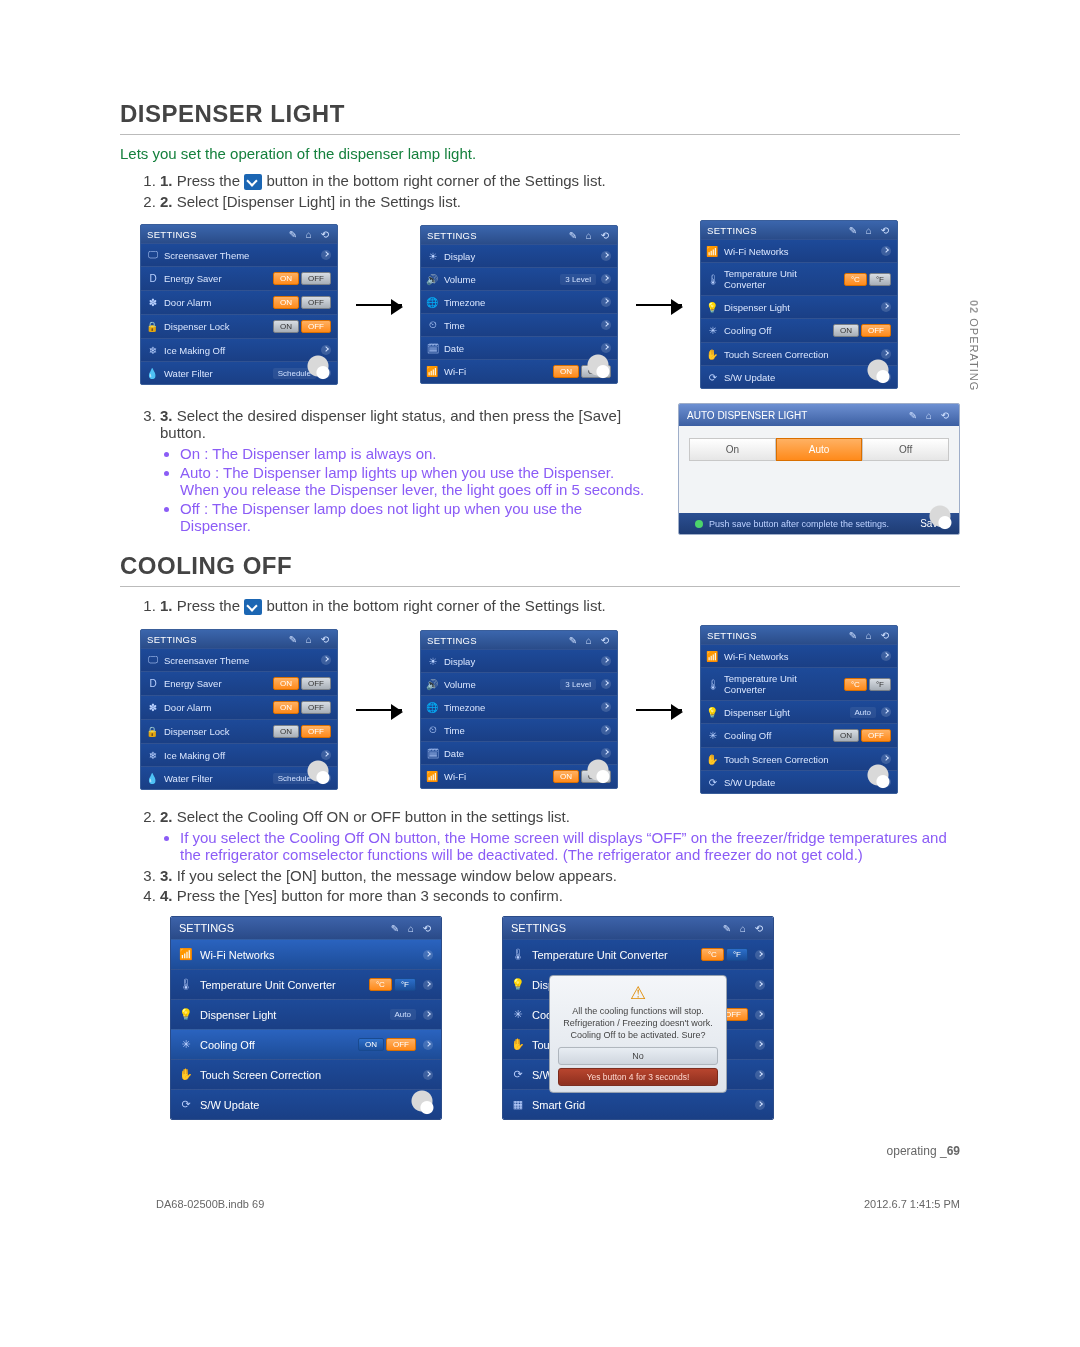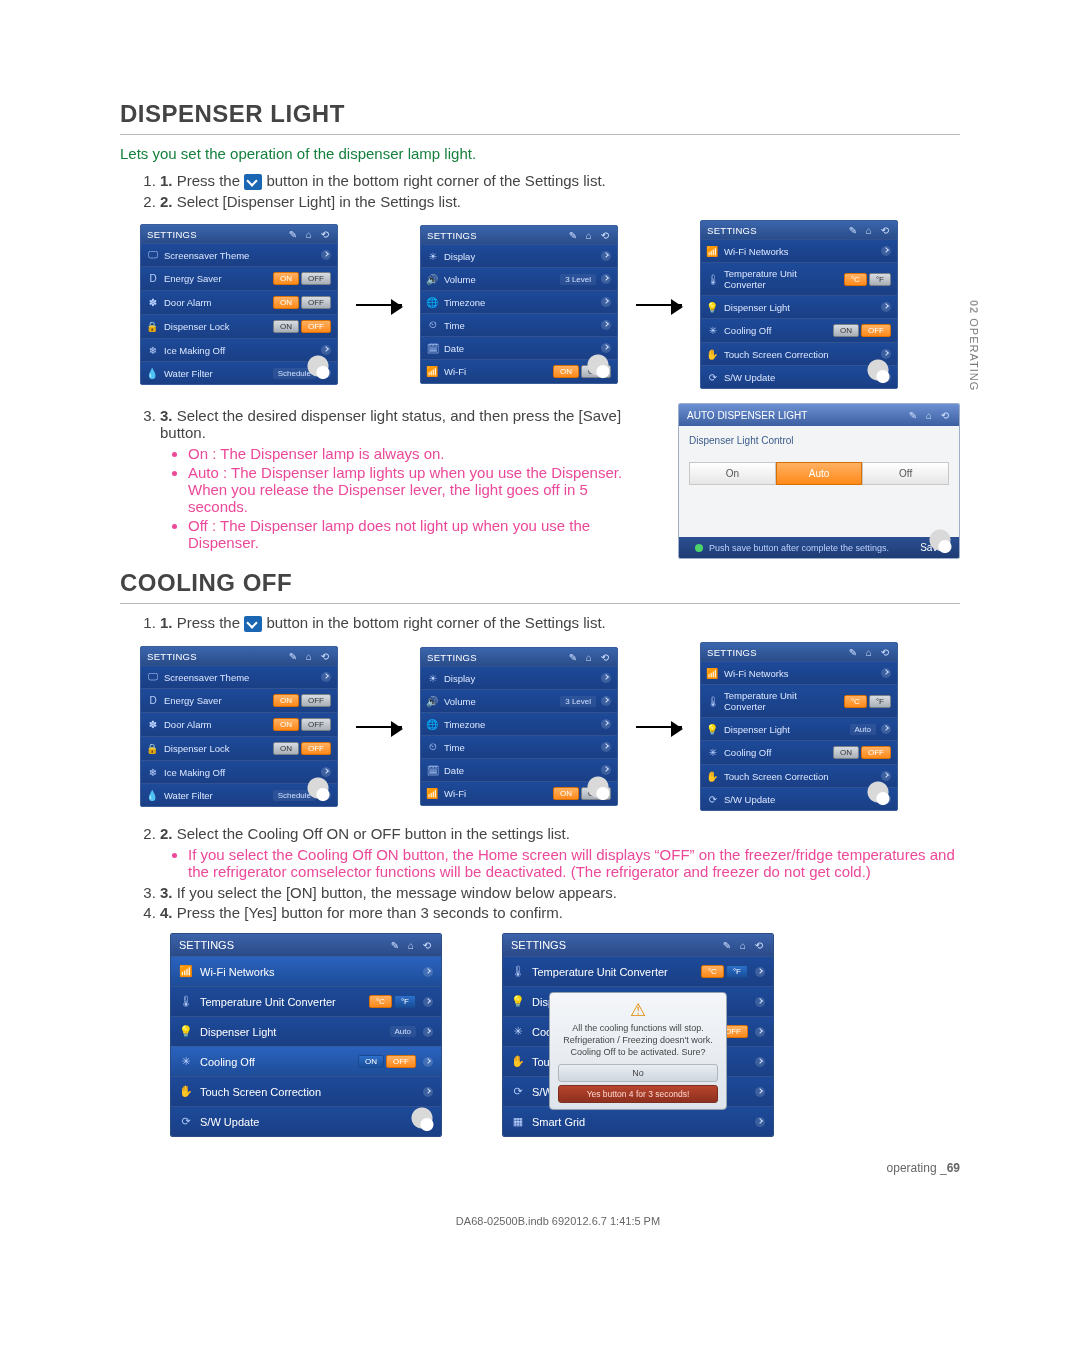--- a/index.html
+++ b/index.html
@@ -22,21 +22,21 @@
     color: #444;
   }
   .rule {
     border-bottom: 1px solid #bbb;
     margin-bottom: 10px;
   }
   p.lead { margin: 6px 0 10px 0; font-size: 15px; color: #15803d; }
   ol.steps { margin: 4px 0 10px 40px; padding: 0; font-size: 15px; color: #444; }
   ol.steps > li { margin: 3px 0; }
   ol.steps .nb { font-weight: 700; }
-  ul.bullets { list-style: disc; margin: 4px 0 4px 28px; padding: 0; font-size: 15px; color: #ec4899; }
+  ul.bullets { list-style: disc; margin: 4px 0 4px 20px; padding: 0; font-size: 15px; color: #8b5cf6; }
   ul.bullets li { margin: 2px 0; }
   .chev-btn {
     display: inline-block;
     width: 18px;
     height: 16px;
     background: #1b66b3;
     position: relative;
     vertical-align: middle;
     border-radius: 2px;
   }
@@ -313,21 +313,21 @@
     width: 30px; height: 28px;
     background: radial-gradient(circle at 70% 70%, #fff 0 6px, transparent 7px),
                 radial-gradient(circle at 50% 50%, #d9d9d9 0 10px, transparent 11px);
     border-radius: 8px 8px 2px 2px;
     transform: rotate(10deg);
     pointer-events: none;
   }
 
   .footer-meta {
     display: flex;
-    justify-content: center;
+    justify-content: space-between;
     font-size: 11px;
     color: #666;
     margin-top: 40px;
     padding-left: 36px;
   }
   .footer-right-op {
     text-align: right;
     font-size: 12px;
     color: #666;
     margin-top: 24px;
@@ -509,21 +509,20 @@
 
     <div class="dl-panel cursor">
       <div class="dl-header">
         <span>AUTO DISPENSER LIGHT</span>
         <span class="spacer"></span>
         <span class="tb-ico">✎</span>
         <span class="tb-ico">⌂</span>
         <span class="tb-ico">⟲</span>
       </div>
       <div class="dl-body">
-        <div class="dl-subtitle">Dispenser Light Control</div>
         <div class="dl-seg">
           <div class="seg">On</div>
           <div class="seg mid">Auto</div>
           <div class="seg">Off</div>
         </div>
       </div>
       <div class="dl-footer">
         <span class="dot"></span>
         <span>Push save button after complete the settings.</span>
         <span class="spacer"></span>

